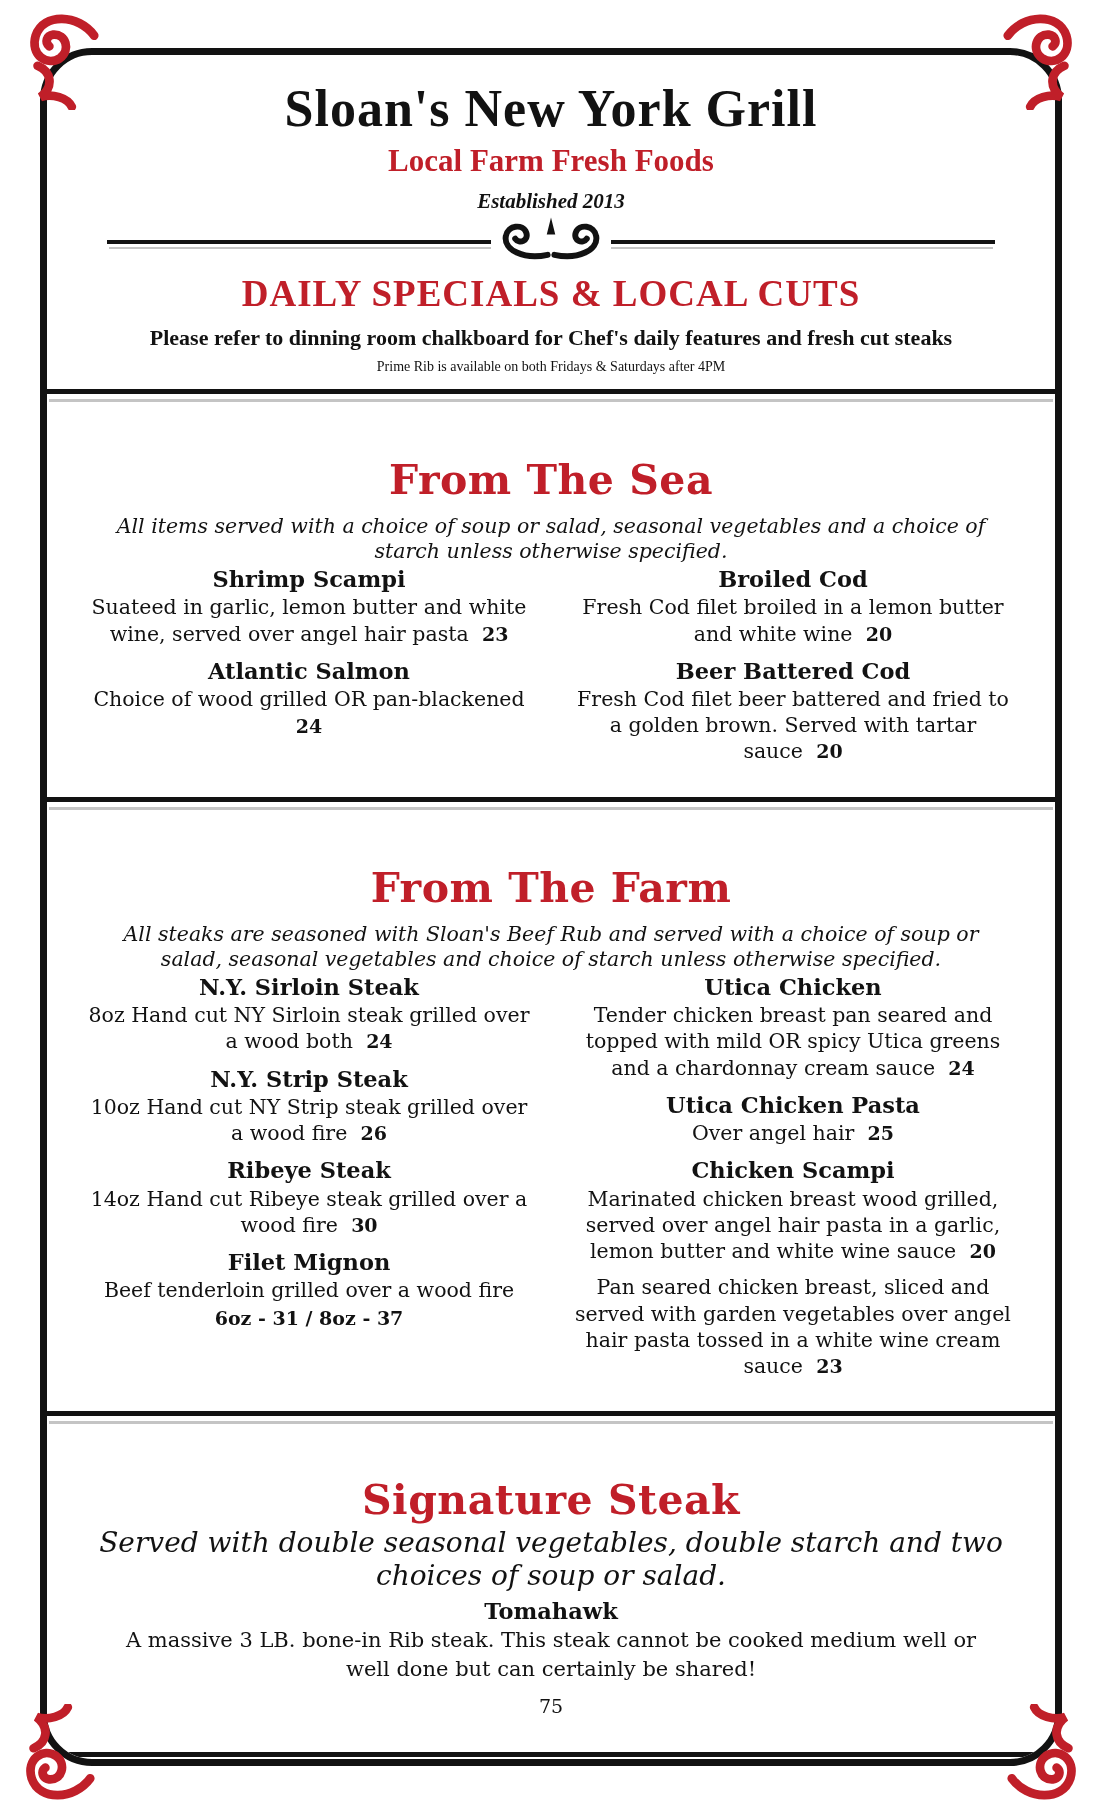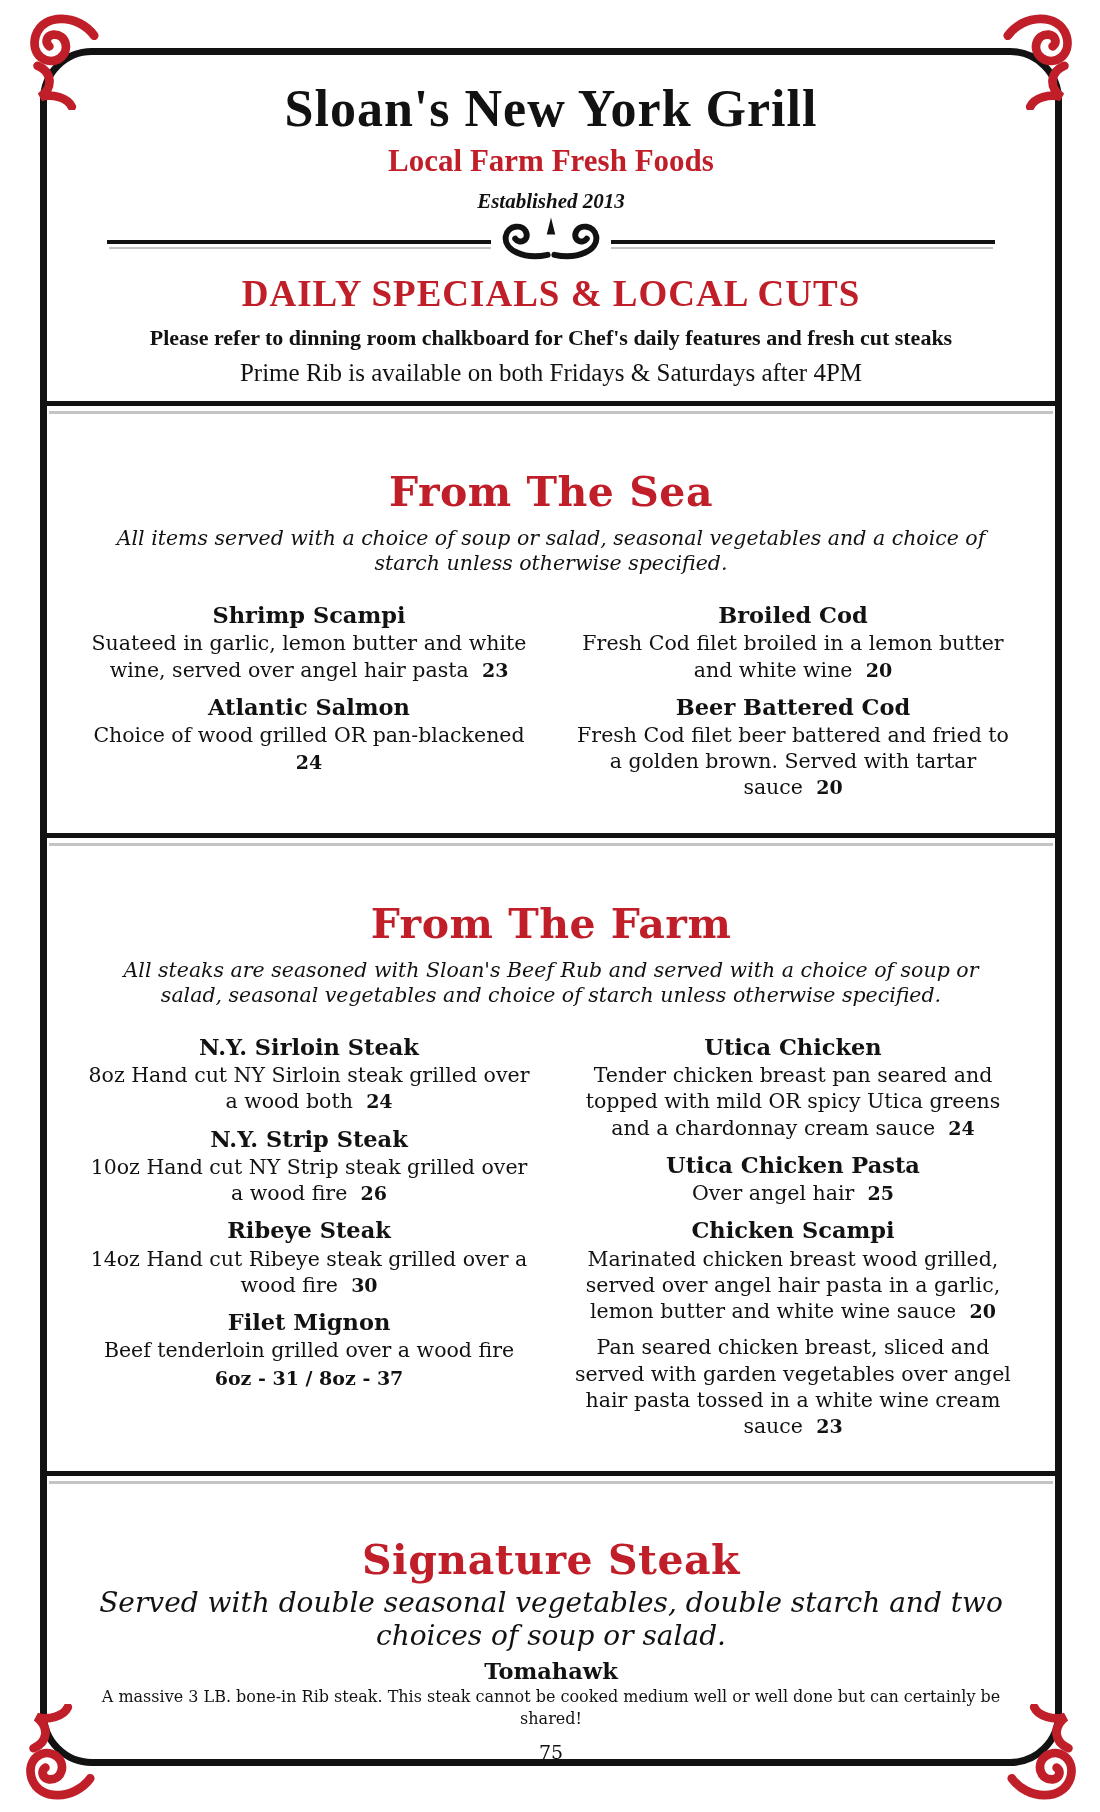--- a/index.html
+++ b/index.html
@@ -30,44 +30,44 @@
   .page-subtitle { font-size:31px; font-weight:bold; color:var(--red); margin-top:4px; }
   .established { font-size:21px; font-weight:bold; font-style:italic; margin-top:10px; }
   .title-divider { position:relative; height:10px; margin:26px 26px 0; }
   .title-divider .bar-black { position:absolute; top:0; left:0; right:0; height:4px; background:var(--ink); }
   .title-divider .bar-gray  { position:absolute; top:7px; left:2px; right:2px; height:2px; background:var(--gray); }
   .divider-ornament { position:absolute; left:50%; top:-26px; transform:translateX(-50%);
     width:120px; height:46px; color:var(--ink); background:var(--paper); }
   .divider-ornament svg { width:100%; height:100%; }
   .specials-title { font-size:37px; font-weight:bold; color:var(--red); letter-spacing:1px; margin-top:22px; }
   .specials-note-bold { font-size:22px; font-weight:bold; margin-top:10px; }
-  .specials-note { font-size:25px; margin-top:8px; }
+  .specials-note { font-size:14px; margin-top:8px; }
 
   
   .sec-div { position:relative; height:15px; }
   .sec-div::before { content:""; position:absolute; top:0; left:0; right:0; height:5px; background:var(--ink); }
   .sec-div::after  { content:""; position:absolute; top:10px; left:2px; right:2px; height:3px; background:var(--gray); }
 
   .sec-title { font-size:41px; font-weight:bold; color:var(--red); letter-spacing:0.5px;margin-top:36px; }
   .sec-note { font-style:italic; font-size:20.5px; margin:10px auto 0; max-width:920px; line-height:1.25; }
 
   .sea-sec, .farm-sec { padding:16px 40px 22px; }
-  .two-col { display:grid; grid-template-columns:1fr 1fr; column-gap:40px; margin-top:24px; }
+  .two-col { display:grid; grid-template-columns:1fr 1fr; column-gap:40px; margin-top:0; }
   .col { max-width:470px; margin:0 auto; width:100%; }
   .item { margin-bottom:10px; }
   .item-name { font-size:22.5px; font-weight:bold; line-height:1.3; }
   .item-desc { font-size:20.5px; line-height:1.28; }
   .price { font-weight:bold; font-size:19px; }
   .price.inline::before { content:"\00a0\00a0"; }
   .price.blocked { display:block; margin-top:2px; }
 
   .sig-sec { padding:14px 40px 35px; }
   .sig-note { font-style:italic; font-size:28px; margin-top:2px; }
   .sig-item-name { font-size:22.5px; font-weight:bold; margin-top:6px; }
-  .sig-desc { font-size:16px; line-height:1.35; max-width:900px; margin:2px auto 0; }
+  .sig-desc { font-size:21px; line-height:1.35; max-width:900px; margin:2px auto 0; }
   .sig-price { font-weight:normal; font-size:19px; margin-top:12px; }
 
   .top-sec { padding:16px 40px 24px; }
 </style>
 </head>
 <body>
 
 <div class="flourish fl-tl">
   <svg viewBox="0 0 80 100" fill="none" stroke="currentColor" stroke-linecap="round">
     <path d="M72,26 C56,4 20,2 12,26 C6,46 24,58 37,49 C48,41 43,24 30,25 C23,26 21,33 26,37" stroke-width="9"></path>

